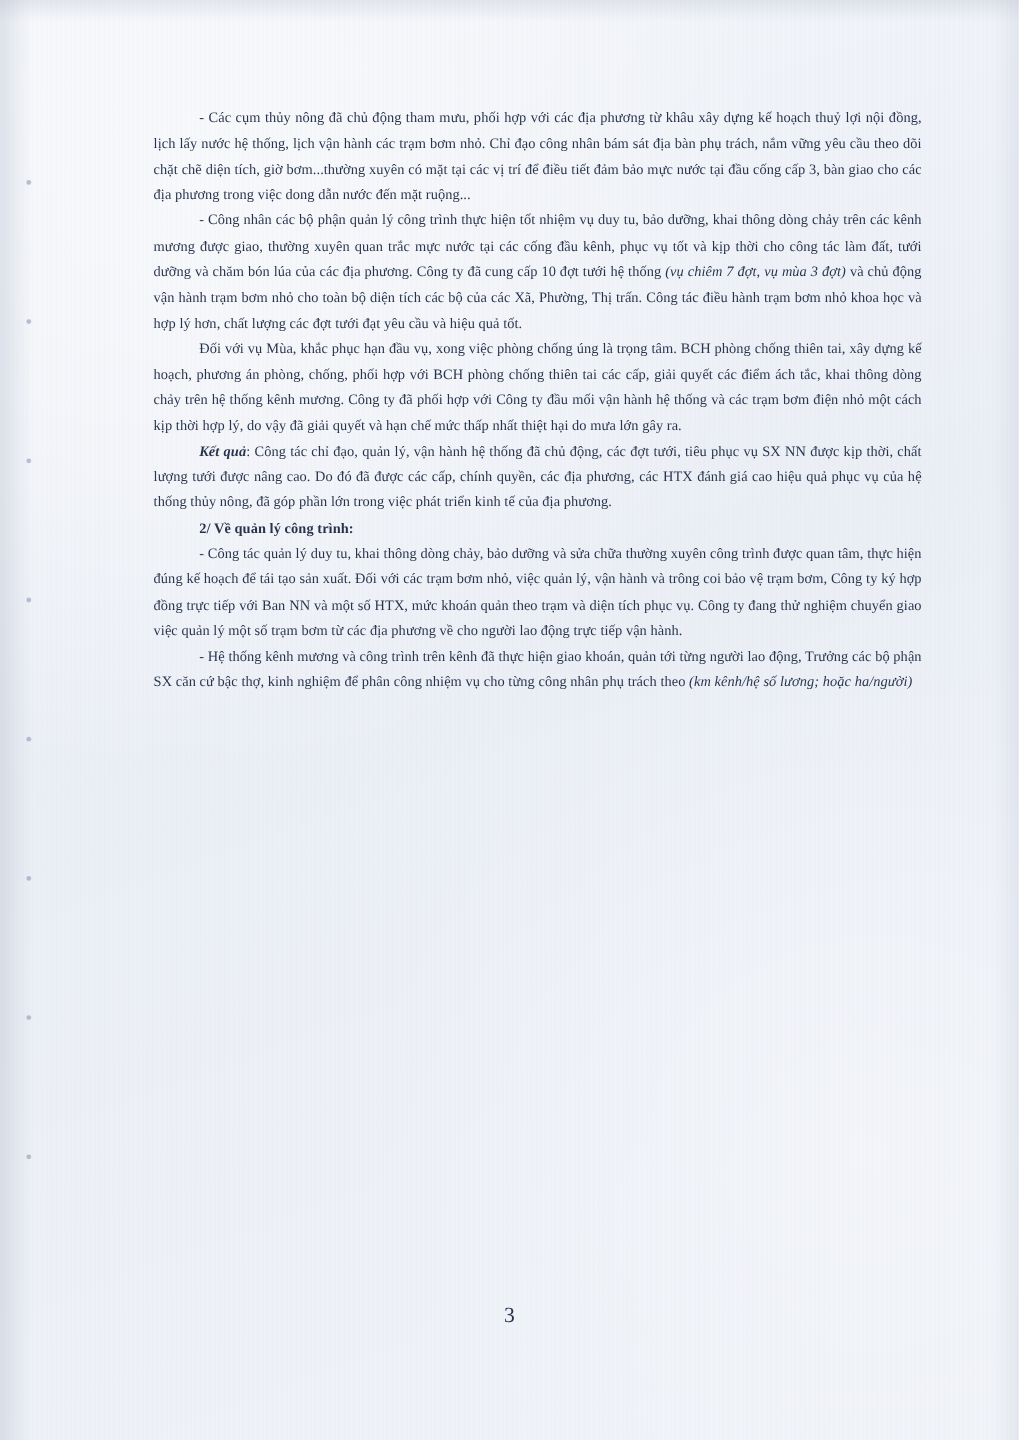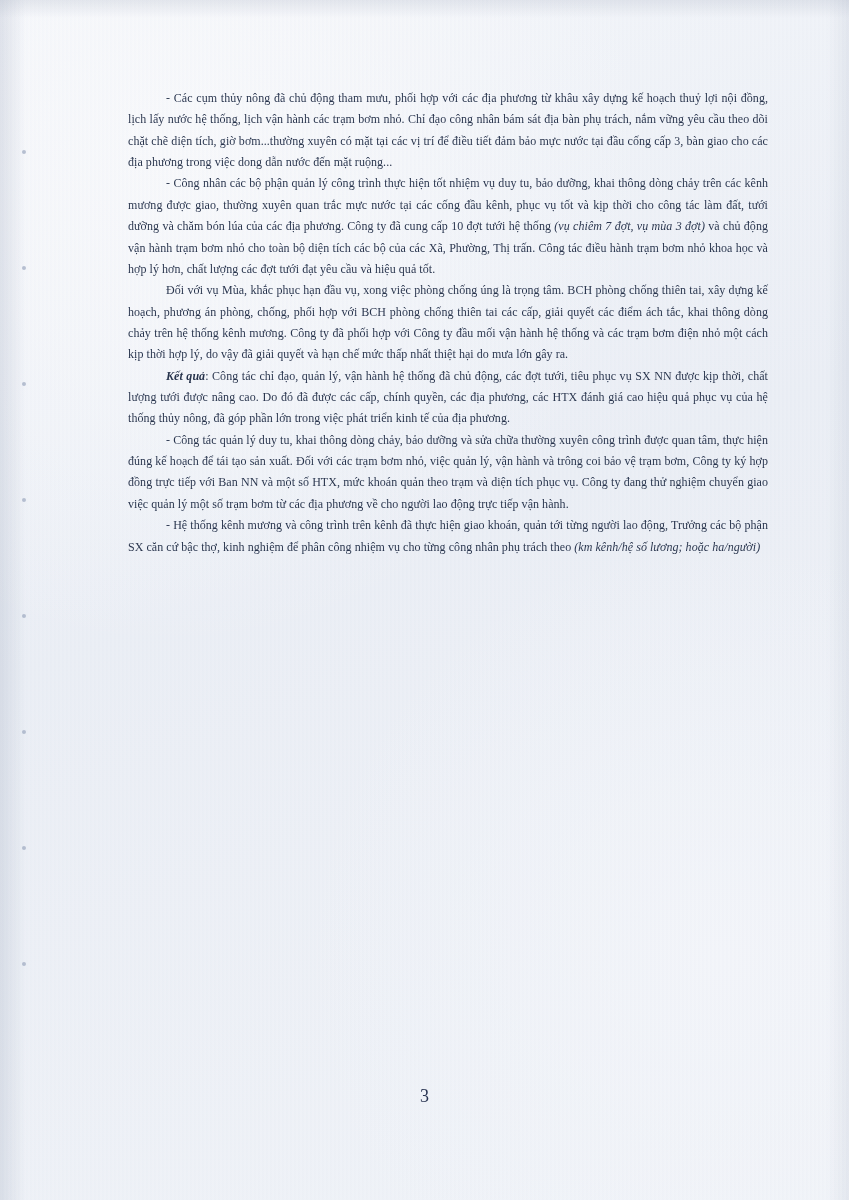--- a/index.html
+++ b/index.html
@@ -116,20 +116,21 @@
   <div class="content">
 
     <p><span>- </span><span>Các cụm thủy nông đã chủ động tham mưu, phối hợp với các địa phương từ khâu xây dựng kế hoạch thuỷ lợi nội đồng, lịch lấy nước hệ thống, lịch vận hành các trạm bơm nhỏ. Chỉ đạo công nhân bám sát địa bàn phụ trách, nắm vững yêu cầu theo dõi chặt chẽ diện tích, giờ bơm...thường xuyên có mặt tại các vị trí để điều tiết đảm bảo mực nước tại đầu cống cấp 3, bàn giao cho các địa phương trong việc dong dẫn nước đến mặt ruộng...</span></p>
 
     <p><span>- </span><span>Công nhân các bộ phận quản lý công trình thực hiện tốt nhiệm vụ duy tu, bảo dưỡng, khai thông dòng chảy trên các kênh mương được giao, thường xuyên quan trắc mực nước tại các cống đầu kênh, phục vụ tốt và kịp thời cho công tác làm đất, tưới dưỡng và chăm bón lúa của các địa phương. Công ty đã cung cấp 10 đợt tưới hệ thống </span><span class="it">(vụ chiêm 7 đợt, vụ mùa 3 đợt)</span><span> và chủ động vận hành trạm bơm nhỏ cho toàn bộ diện tích các bộ của các Xã, Phường, Thị trấn. Công tác điều hành trạm bơm nhỏ khoa học và hợp lý hơn, chất lượng các đợt tưới đạt yêu cầu và hiệu quả tốt.</span></p>
 
     <p><span>Đối với vụ Mùa, khắc phục hạn đầu vụ, xong việc phòng chống úng là trọng tâm. BCH phòng chống thiên tai, xây dựng kế hoạch, phương án phòng, chống, phối hợp với BCH phòng chống thiên tai các cấp, giải quyết các điểm ách tắc, khai thông dòng chảy trên hệ thống kênh mương. Công ty đã phối hợp với Công ty đầu mối vận hành hệ thống và các trạm bơm điện nhỏ một cách kịp thời hợp lý, do vậy đã giải quyết và hạn chế mức thấp nhất thiệt hại do mưa lớn gây ra.</span></p>
 
     <p><span class="bi">Kết quả</span><span>: Công tác chỉ đạo, quản lý, vận hành hệ thống đã chủ động, các đợt tưới, tiêu phục vụ SX NN được kịp thời, chất lượng tưới được nâng cao. Do đó đã được các cấp, chính quyền, các địa phương, các HTX đánh giá cao hiệu quả phục vụ của hệ thống thủy nông, đã góp phần lớn trong việc phát triển kinh tế của địa phương.</span></p>
 
+    <p><span class="b">2/ Về quản lý công trình:</span></p>
 
     <p><span>- </span><span>Công tác quản lý duy tu, khai thông dòng chảy, bảo dưỡng và sửa chữa thường xuyên công trình được quan tâm, thực hiện đúng kế hoạch để tái tạo sản xuất. Đối với các trạm bơm nhỏ, việc quản lý, vận hành và trông coi bảo vệ trạm bơm, Công ty ký hợp đồng trực tiếp với Ban NN và một số HTX, mức khoán quản theo trạm và diện tích phục vụ. Công ty đang thử nghiệm chuyển giao việc quản lý một số trạm bơm từ các địa phương về cho người lao động trực tiếp vận hành.</span></p>
 
     <p><span>- </span><span>Hệ thống kênh mương và công trình trên kênh đã thực hiện giao khoán, quản tới từng người lao động, Trưởng các bộ phận SX căn cứ bậc thợ, kinh nghiệm để phân công nhiệm vụ cho từng công nhân phụ trách theo </span><span class="it">(km kênh/hệ số lương; hoặc ha/người)</span></p>
 
   </div>
 
   <div class="page-number">3</div>
   <div class="scan-noise"></div>
 </div>

